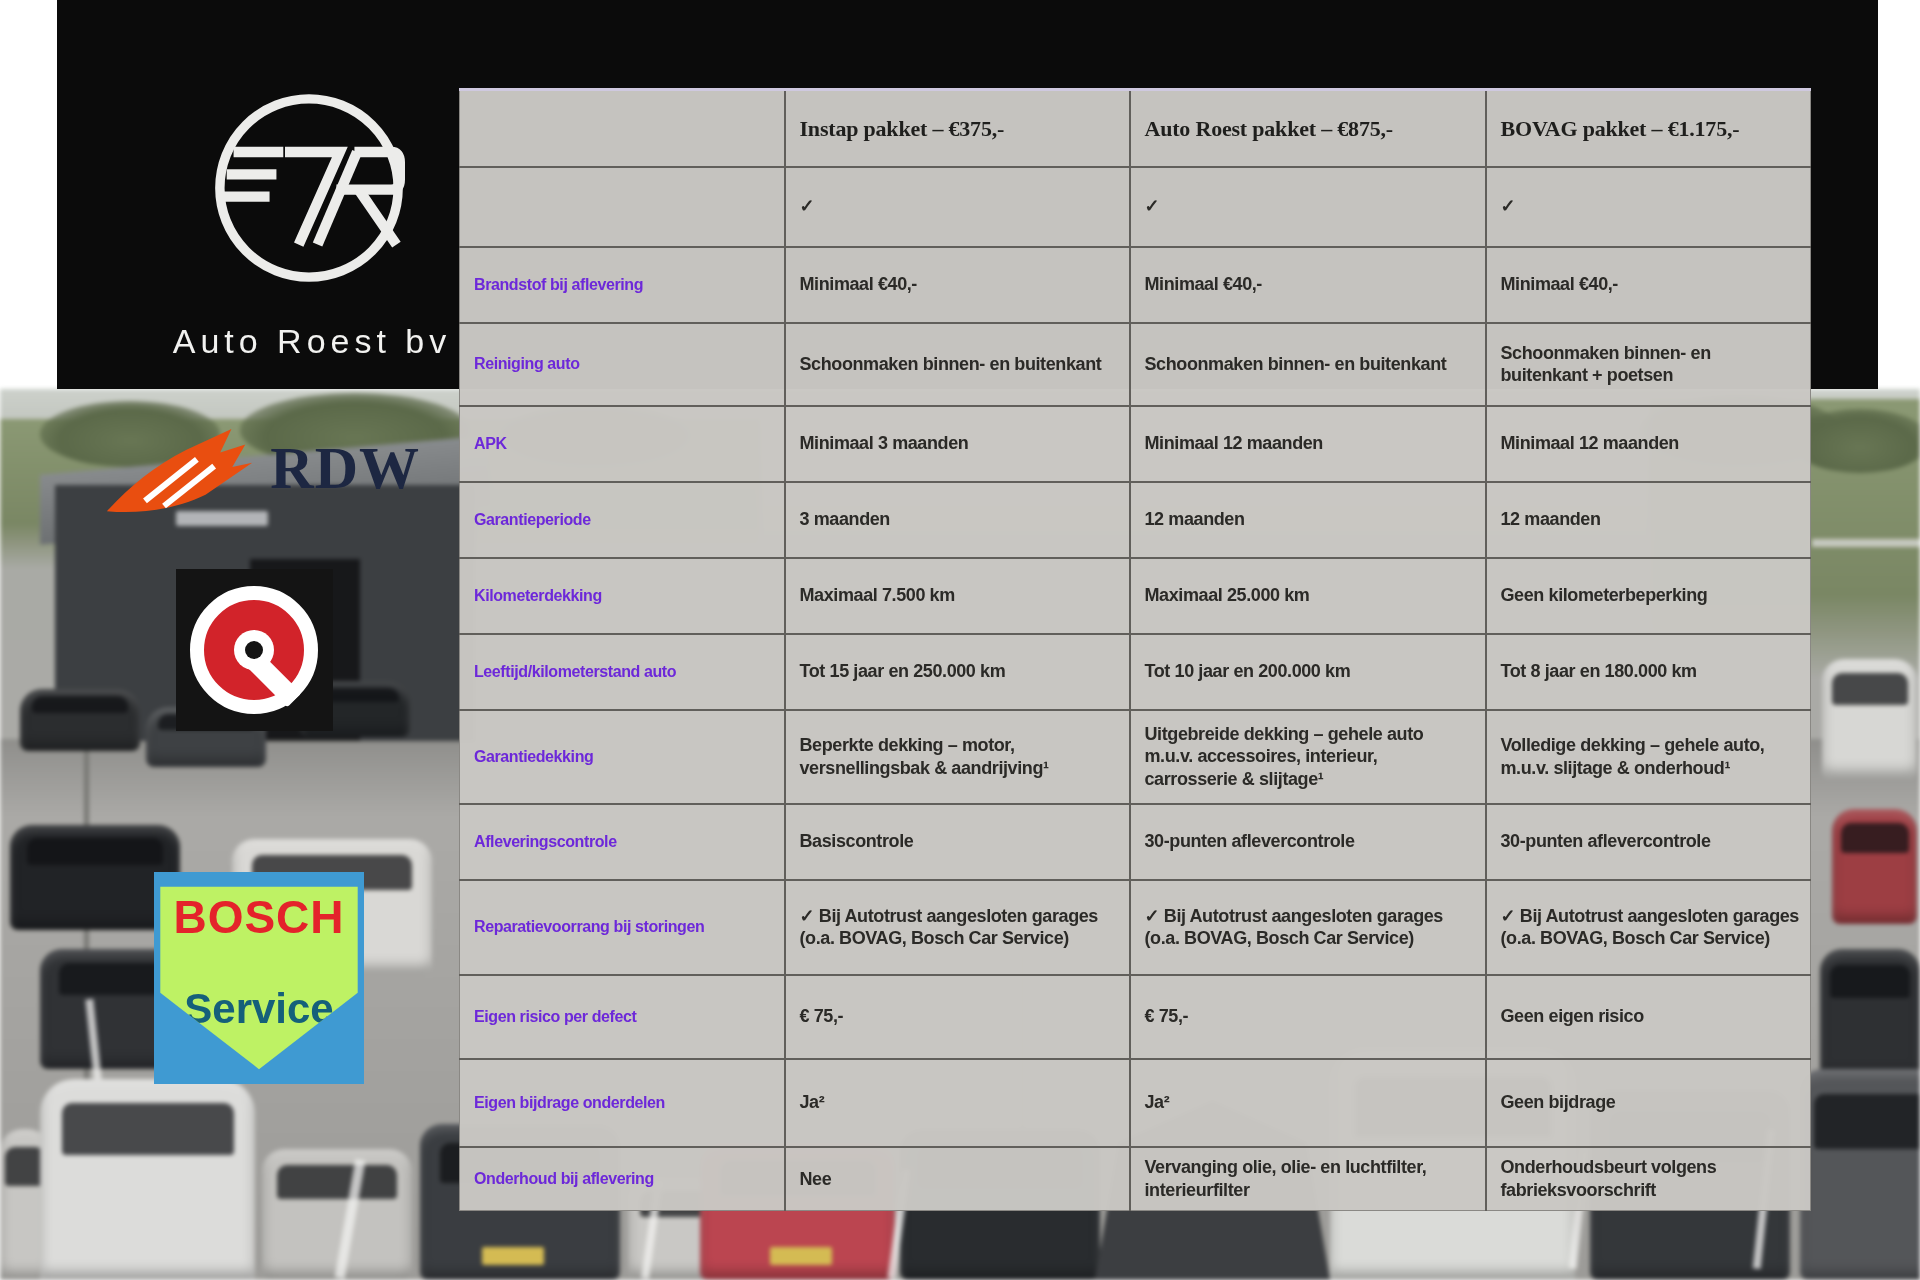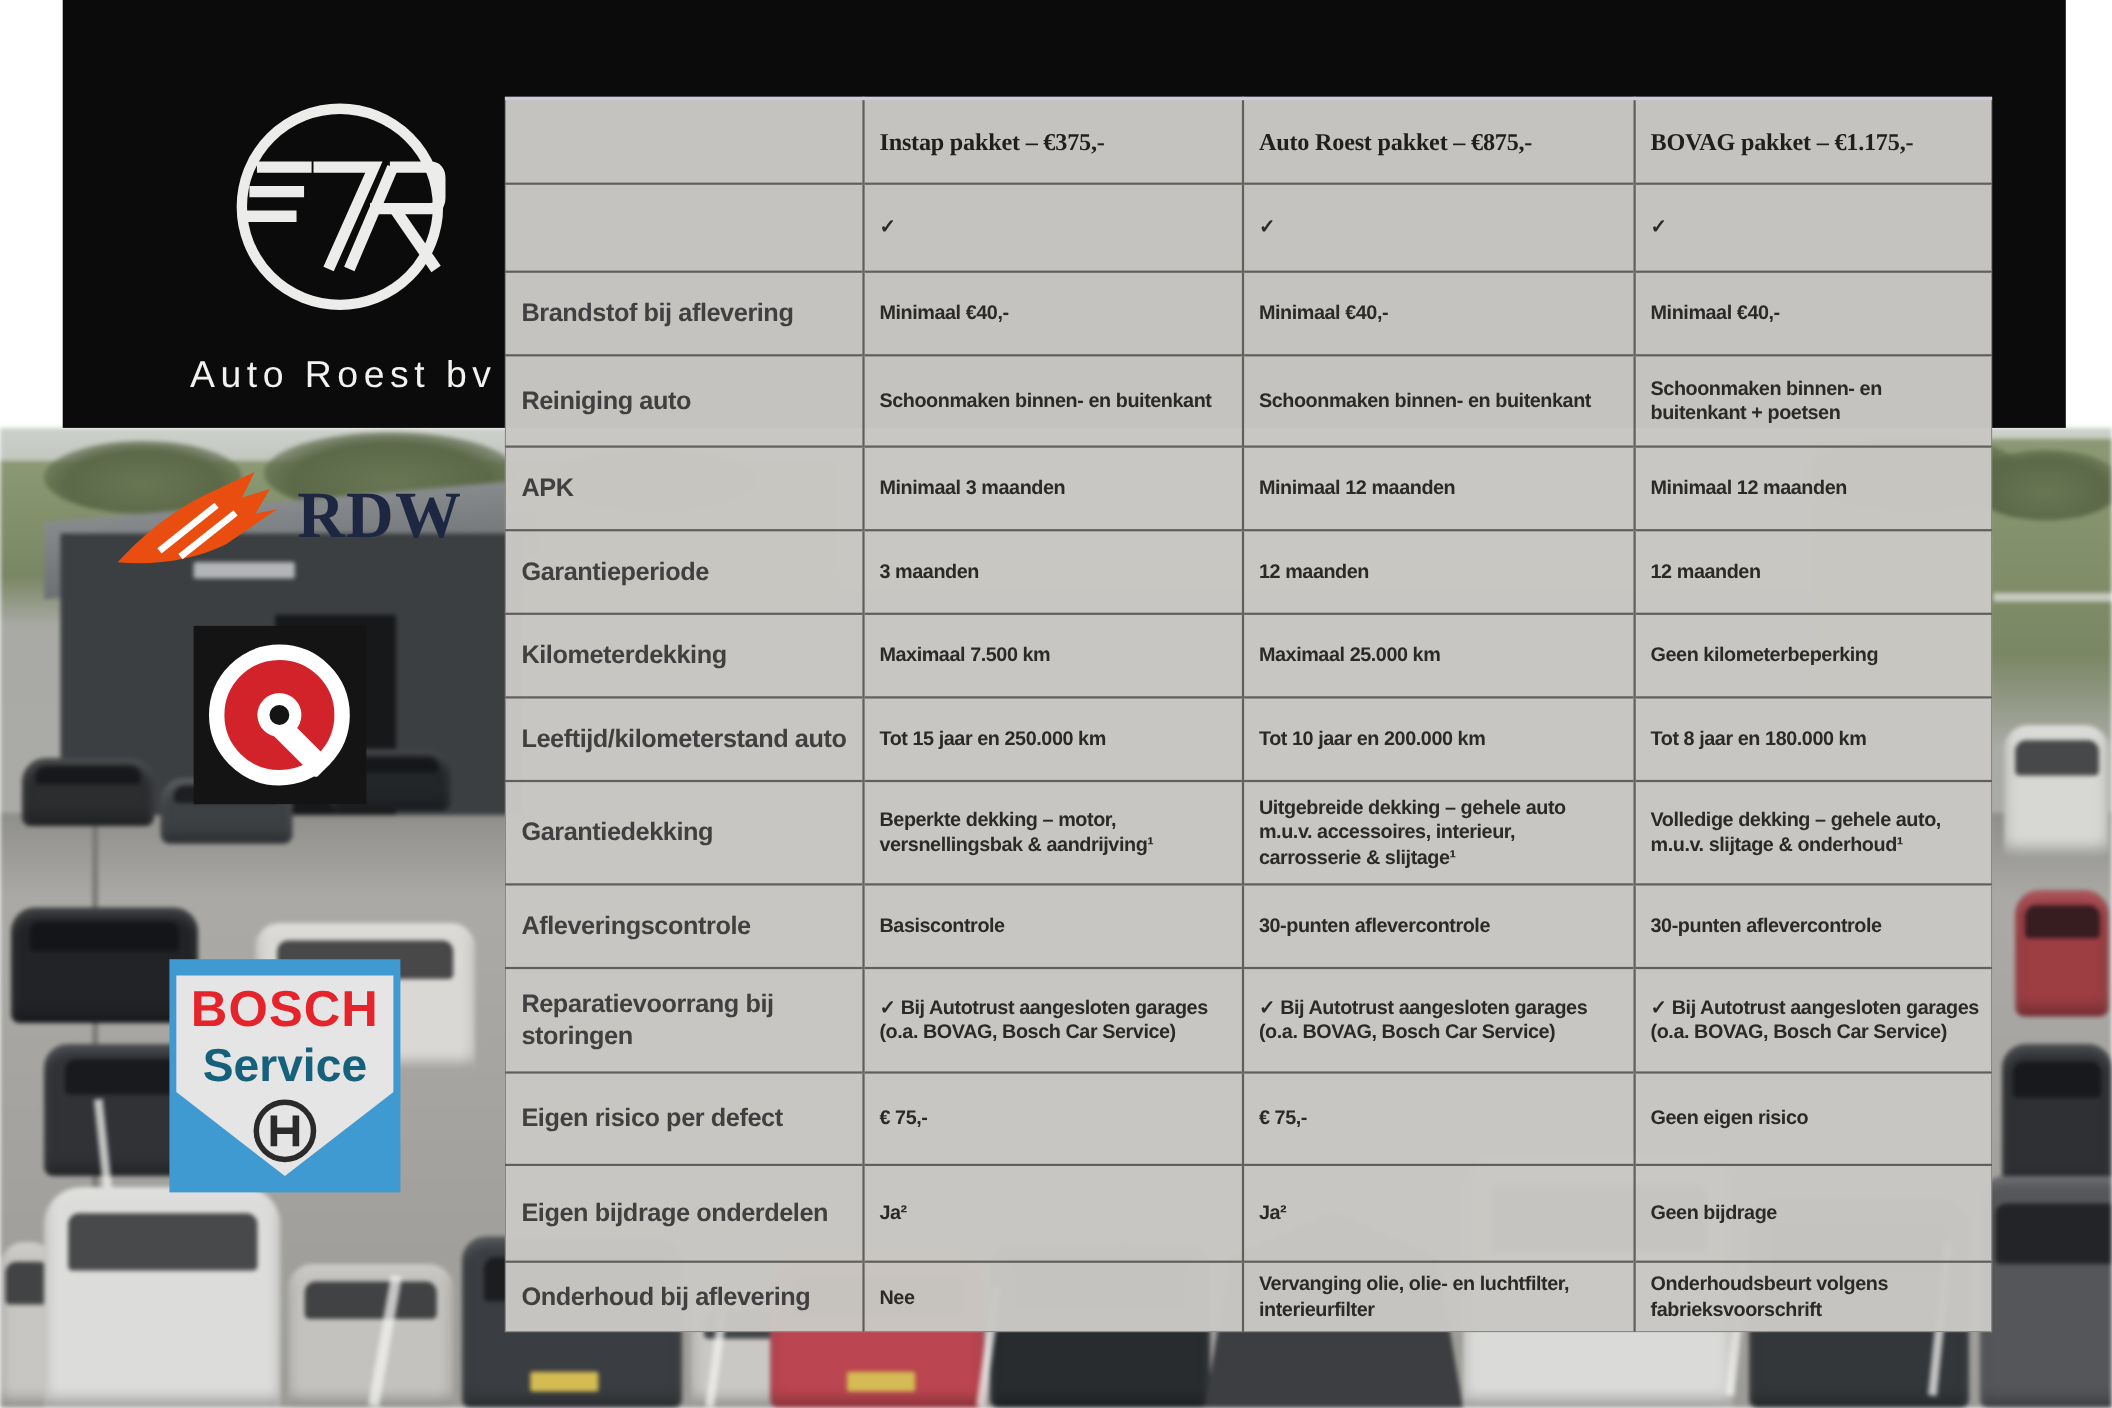--- a/index.html
+++ b/index.html
@@ -37,37 +37,37 @@
   
   .rdw{position:absolute;left:100px;top:418px;width:320px;height:112px;z-index:3;display:flex;align-items:center;}
   .rdw-text{font-family:"Liberation Serif",serif;font-weight:bold;font-size:60px;color:#1d2742;
             letter-spacing:1px;margin-left:6px;transform:translateY(-6px);}
   .bovag{position:absolute;left:176px;top:569px;width:157px;height:243px;z-index:3;}
   .bovag-top{position:absolute;left:0;top:0;width:157px;height:162px;background:#141414;}
   .bovag-band{position:absolute;left:0;top:162px;width:157px;height:81px;background:#f6c60d;
               display:flex;align-items:center;justify-content:center;}
   .bovag-word{font-weight:bold;font-size:40px;color:#141414;letter-spacing:0;transform:scaleY(1.35) scaleX(.92);}
   .bosch{position:absolute;left:154px;top:872px;width:210px;height:212px;background:#3f9ad2;z-index:3;}
-  .bosch-shield{position:absolute;inset:0;background:#e5e5e5;
+  .bosch-shield{position:absolute;inset:0;background:#bef264;
         clip-path:polygon(3% 7%,97% 7%,97% 57%,50% 93%,3% 57%);
-        display:flex;flex-direction:column;align-items:center;}
+        display:flex;flex-direction:column;align-items:center;gap:40px;}
   .bosch-word{color:#e4232b;font-weight:bold;font-size:46px;letter-spacing:1px;margin-top:22px;line-height:1;}
   .bosch-service{color:#15607a;font-weight:bold;font-size:42px;line-height:1;margin-top:8px;}
   .bosch-symbol{margin-top:6px;}
 
   
   table.pakket{position:absolute;left:459px;top:88px;width:1351px;z-index:4;
         border-collapse:collapse;table-layout:fixed;background:rgba(201,199,195,.98);color:#2b2a27;
         border:1px solid #8a8884;border-top:3px solid #cfc9e0;}
   .pakket th,.pakket td{border-top:2px solid #615f5b;border-left:2px solid #615f5b;
         vertical-align:middle;text-align:left;padding:6px 10px 6px 14px;font-weight:bold;
         font-size:18px;line-height:1.25;letter-spacing:-0.4px;overflow:hidden;}
   .pakket tr > *:first-child{border-left:none;}
   .pakket thead th{border-top:none;font-size:22px;letter-spacing:-0.2px;color:#1f1f1d;}
-  .pakket tbody th{font-size:23px;color:#404040;margin-left:24px;}
+  .pakket tbody th{font-size:16px;color:#6d28d9;margin-left:24px;}
 </style>
 </head>
 <body>
 
 <div class="canvas">
 
   <div class="photo">
     <i class="greenband" style="left:0;top:30px;width:760px;height:150px;"></i>
     <i class="greenband" style="left:1650px;top:10px;width:270px;height:280px;"></i>
     <i class="tree" style="left:40px;top:12px;width:180px;height:66px;"></i>

